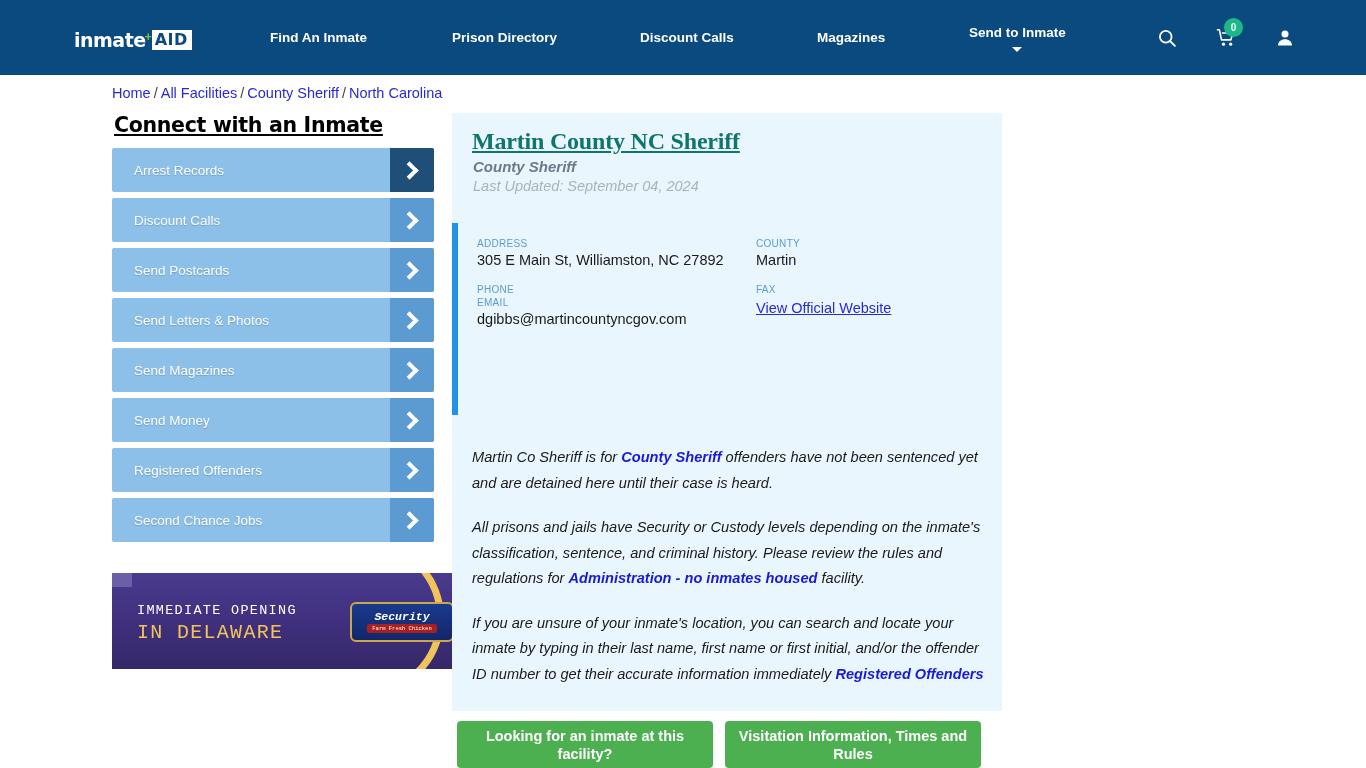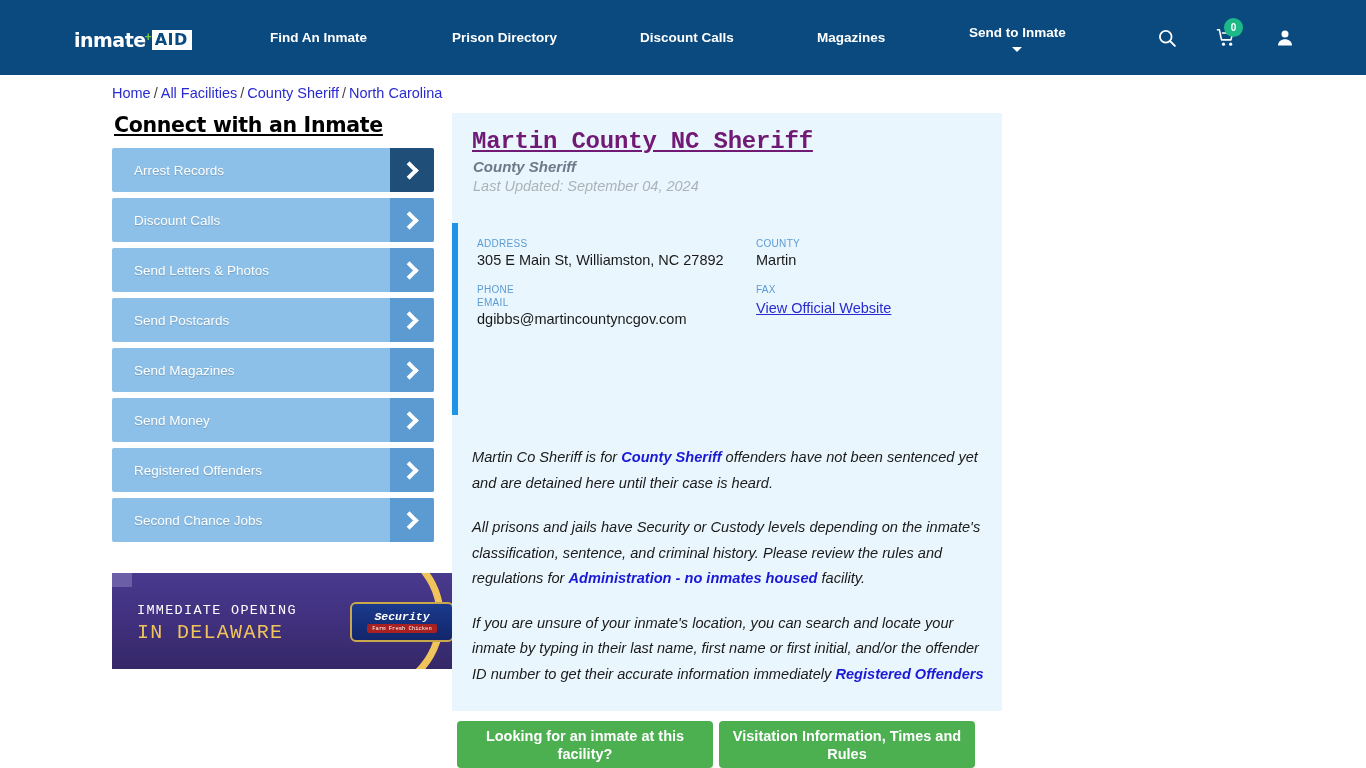--- a/index.html
+++ b/index.html
@@ -134,23 +134,23 @@
   .ad-logo-sub { background: #a82020; color: #ffffff; font-size: 5.5px; padding: 1px 5px; margin-top: 2px; border-radius: 2px; white-space: nowrap; }
 
   
   .card {
     position: absolute; left: 452px; top: 113px;
     width: 550px; height: 598px;
     background: #eaf6fd;
   }
   .card-title {
     position: absolute; left: 20px; top: 15px;
-    font-size: 24px; font-weight: 700; color: #701a75;
+    font-size: 24px; font-weight: 700; color: #0f766e;
     text-decoration: underline; letter-spacing: -0.2px;
-    font-family: Liberation Mono, monospace;
+    font-family: Liberation Serif, serif;
   }
   .card-sub {
     position: absolute; left: 21px; top: 45px;
     font-size: 15px; font-weight: 700; font-style: italic; color: #6c7a89;
   }
   .card-updated {
     position: absolute; left: 21px; top: 65px;
     font-size: 14.5px; font-style: italic; color: #aab2ba;
   }
 
@@ -182,21 +182,21 @@
   .body-text p {
     font-size: 14.6px; font-style: italic; color: #1a1a1a;
     line-height: 25.5px; margin: 0 0 19px 0;
   }
   .ilink {
     color: #1a1ad6; font-weight: 700; font-style: italic;
     text-decoration: none; cursor: pointer;
   }
 
   
-  .btn-row { position: absolute; left: 457px; top: 721px; display: flex; gap: 6px; align-items: flex-end; }
+  .btn-row { position: absolute; left: 457px; top: 721px; display: flex; gap: 12px; align-items: flex-end; }
   .green-btn {
     width: 256px; height: 47px; background: #4caf50;
     border: none; border-radius: 4px; color: #ffffff;
     font-size: 14.5px; font-weight: 700; cursor: pointer;
     display: flex; align-items: center; justify-content: center;
     text-align: center; line-height: 18px; padding: 0 10px;
     font-family: "Liberation Sans", sans-serif;
   }
 </style>
 </head>
@@ -258,27 +258,27 @@
         <i class="chev"></i>
       </span>
   </div>
   <div class="side-btn">
     <span class="side-btn-label">Discount Calls</span>
     <span class="side-arrow">
         <i class="chev"></i>
       </span>
   </div>
   <div class="side-btn">
+    <span class="side-btn-label">Send Postcards</span>
+    <span class="side-arrow">
+        <i class="chev"></i>
+      </span>
+  </div>
+  <div class="side-btn">
     <span class="side-btn-label">Send Letters &amp; Photos</span>
-    <span class="side-arrow">
-        <i class="chev"></i>
-      </span>
-  </div>
-  <div class="side-btn">
-    <span class="side-btn-label">Send Postcards</span>
     <span class="side-arrow">
         <i class="chev"></i>
       </span>
   </div>
   <div class="side-btn">
     <span class="side-btn-label">Send Magazines</span>
     <span class="side-arrow">
         <i class="chev"></i>
       </span>
   </div>

